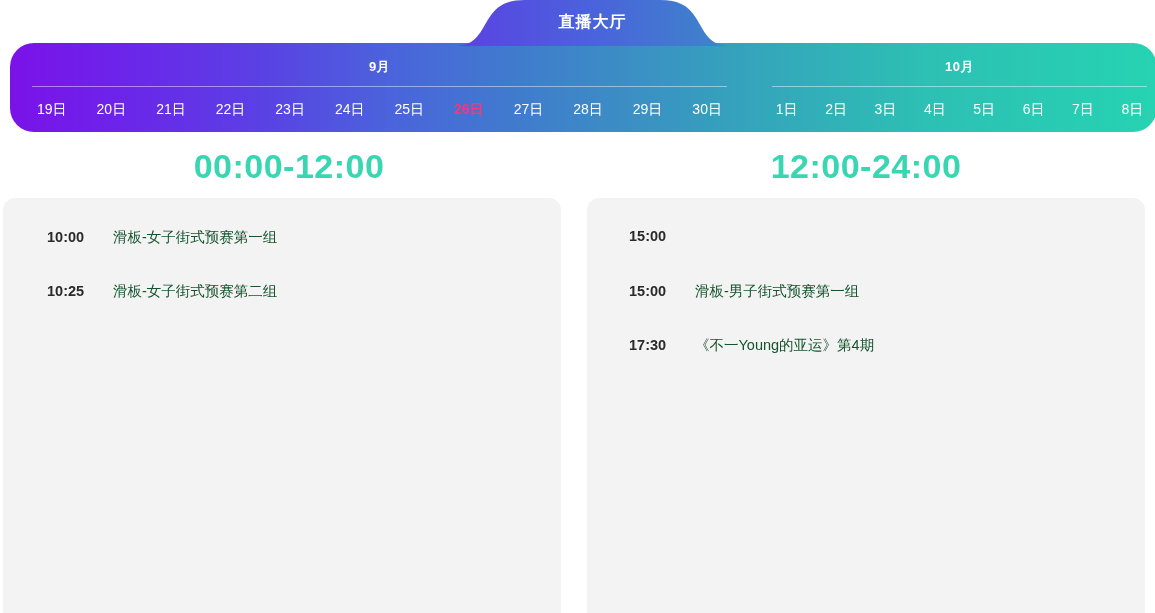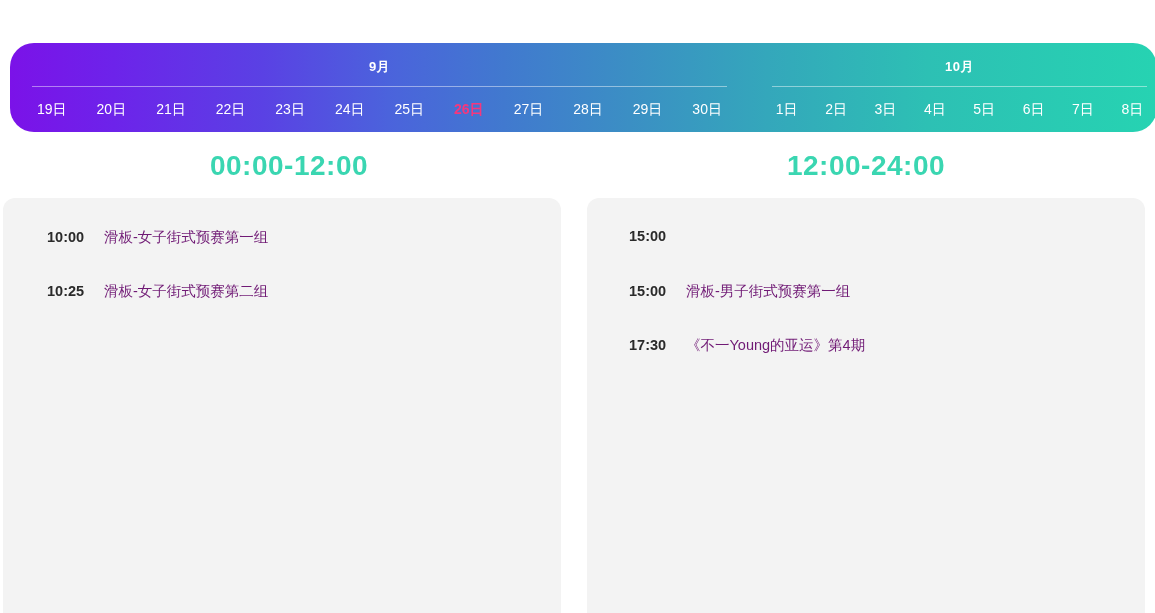--- a/index.html
+++ b/index.html
@@ -143,21 +143,21 @@
     width: 1155px;
     height: 50px;
   }
   .section-title {
     position: absolute;
     top: 0;
     height: 50px;
     line-height: 46px;
     text-align: center;
     color: #3ad6b1;
-    font-size: 28px;
+    font-size: 34px;
     font-weight: bold;
     letter-spacing: 0.5px;
   }
   .section-title.left  { left: 10px;  width: 558px; }
   .section-title.right { left: 587px; width: 558px; }
 
   
   .panels {
     position: absolute;
     left: 0;
@@ -189,32 +189,45 @@
   .panel.right .event-row { padding-left: 42px; }
 
   .event-time {
     color: #2a2a2a;
     font-size: 14.5px;
     font-weight: bold;
     white-space: nowrap;
     min-width: 48px;
   }
   .event-name {
-    color: #701a75;
+    color: #14532d;
     font-size: 14.5px;
     font-weight: normal;
-    margin-left: 9px;
+    margin-left: 18px;
     white-space: nowrap;
   }
 </style>
 </head>
 <body>
 
 <div class="header-region">
 
+  <div class="title-tab">
+    <svg viewBox="0 0 275 46" preserveAspectRatio="none">
+      <defs>
+        <linearGradient id="tabGrad" x1="0" y1="0" x2="1" y2="0">
+          <stop offset="0%" stop-color="#5b41e2"></stop>
+          <stop offset="50%" stop-color="#4a63dc"></stop>
+          <stop offset="100%" stop-color="#3d86c9"></stop>
+        </linearGradient>
+      </defs>
+      <path d="M0,46 C22,46 26,30 34,18 C42,5 52,0 70,0 L205,0 C223,0 233,5 241,18 C249,30 253,46 275,46 Z" fill="url(#tabGrad)"></path>
+    </svg>
+    <div class="title-tab-label">直播大厅</div>
+  </div>
 
   <div class="date-bar">
 
     <div class="month-row">
       <div class="month-block sept">
         <div class="month-label">9月</div>
         <div class="month-rule"></div>
       </div>
       <div class="month-block oct">
         <div class="month-label">10月</div>

